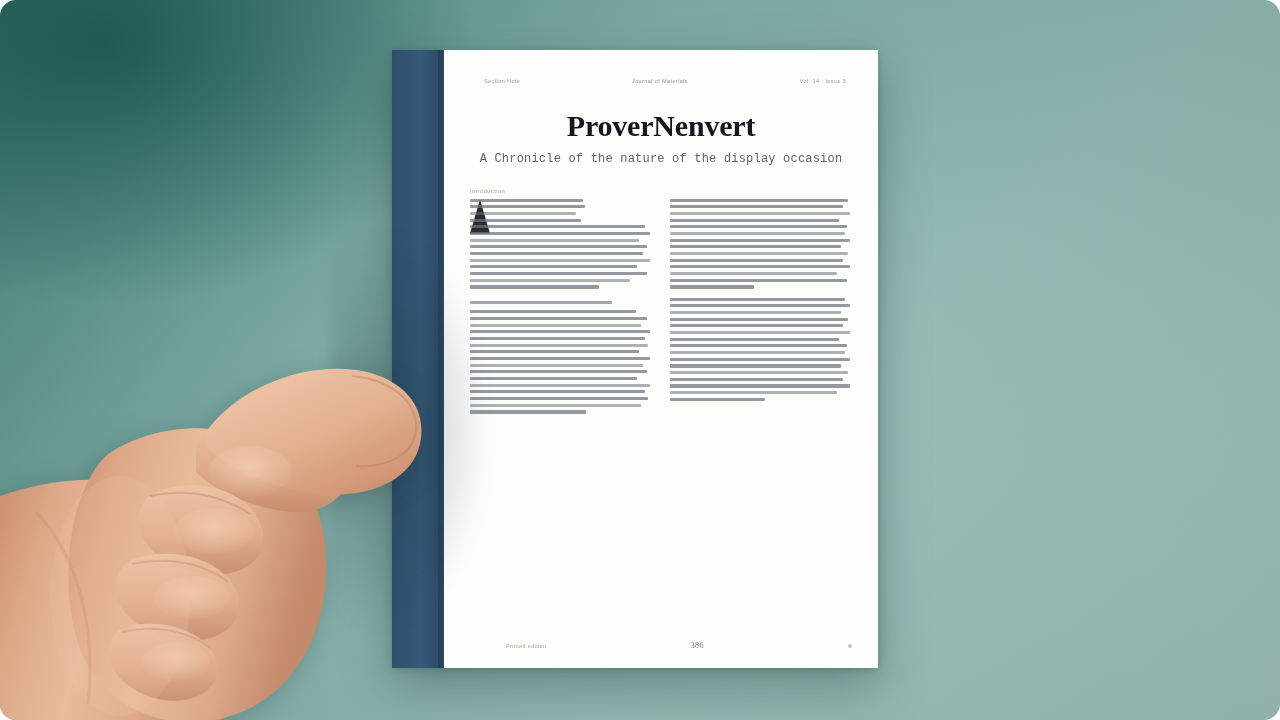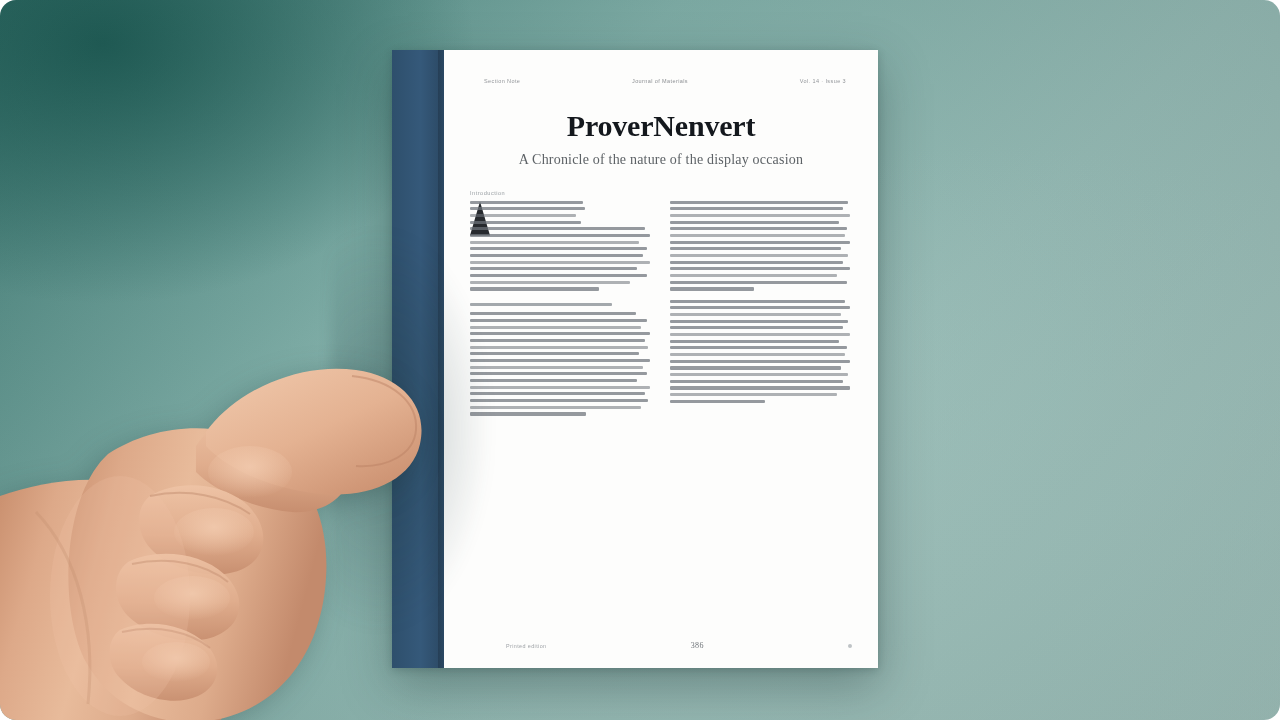--- a/index.html
+++ b/index.html
@@ -76,22 +76,22 @@
   h1.doc-title {
     font-family: "Liberation Serif", serif;
     font-size: 30px;
     font-weight: 700;
     color: #14181d;
     letter-spacing: -0.2px;
     line-height: 1.05;
   }
   .doc-subtitle {
     margin-top: 10px;
-    font-family: Liberation Serif, serif;
-    font-size: 14px;
+    font-family: Liberation Mono, monospace;
+    font-size: 12px;
     color: #5d6266;
     letter-spacing: 0.2px;
     filter: blur(0.35px);
   }
 
   
   .section-label {
     margin-top: 22px;
     font-size: 5.6px;
     letter-spacing: 0.5px;

